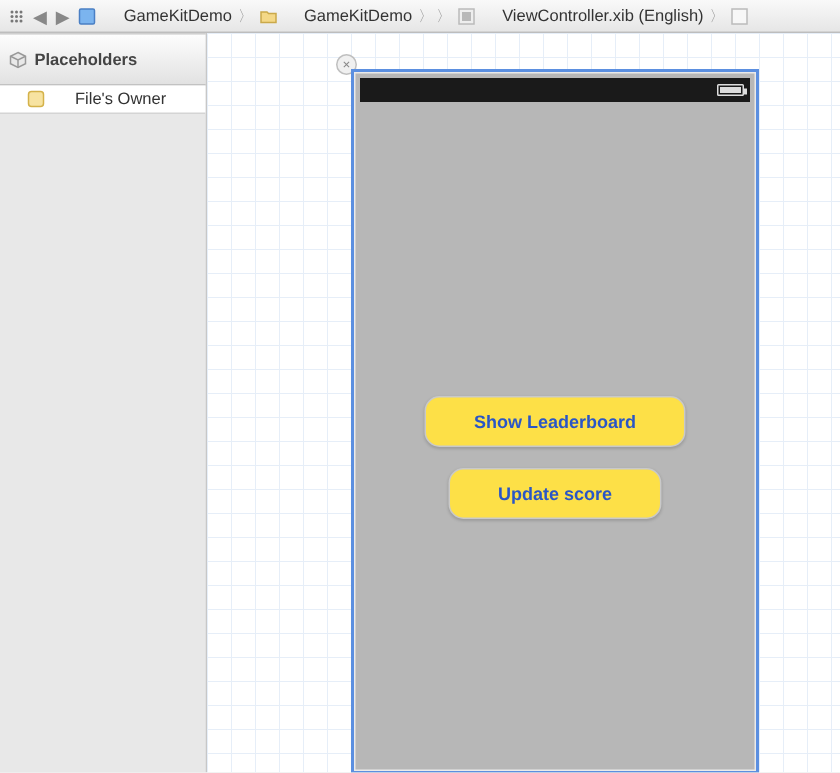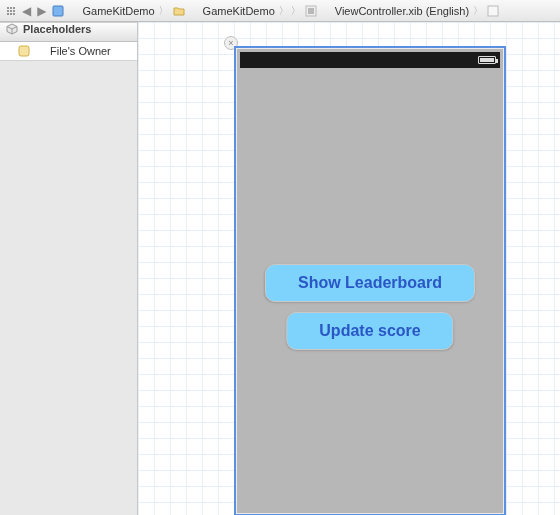--- a/index.html
+++ b/index.html
@@ -11,41 +11,41 @@
   .topbar .grip { width: 10px; height: 10px; }
   .topbar .nav-arrow { color: #888; font-size: 12px; padding: 0 2px; cursor: default; }
   .breadcrumb { display: flex; align-items: center; gap: 2px; overflow: hidden; flex: 1; }
   .crumb { display: flex; align-items: center; gap: 18px; padding: 0 2px; white-space: nowrap; }
   .crumb-sep { color: #999; font-size: 10px; }
   .ic { width: 12px; height: 12px; display: inline-block; }
   
   .body { flex: 1; display: flex; overflow: hidden; }
   
   .sidebar { width: 138px; background: #e8e8e8; border-right: 1px solid #c7c7c7; display: flex; flex-direction: column; }
-  .group-header { height: 20px; background: linear-gradient(#fdfdfd,#e2e2e2); border-top: 1px solid #cfcfcf; border-bottom: 1px solid #c2c2c2; display: flex; align-items: flex-start; gap: 5px; padding: 0 6px; font-weight: bold; color: #444; }
+  .group-header { height: 35px; background: linear-gradient(#fdfdfd,#e2e2e2); border-top: 1px solid #cfcfcf; border-bottom: 1px solid #c2c2c2; display: flex; align-items: center; gap: 5px; padding: 0 6px; font-weight: bold; color: #444; }
   .group-items { background: #fff; border-bottom: 1px solid #d4d4d4; }
   .item { height: 18px; display: flex; align-items: center; gap: 20px; padding: 0 8px 0 18px; }
   .item.selected { background: linear-gradient(#9aaee0,#6d8bd3); color: #fff; }
   .tri { width: 0; height: 0; border-top: 4px solid transparent; border-bottom: 4px solid transparent; border-left: 5px solid #777; margin-left: -12px; margin-right: 2px; }
   .item.selected .tri { border-left-color: #fff; }
   .sidebar-fill { flex:1; background:#e8e8e8; }
   
   .canvas { flex: 1; position: relative; background: #fff; }
   .grid { position: absolute; inset: 0; background-image:
       linear-gradient(#e6eef8 1px, transparent 1px),
       linear-gradient(90deg, #e6eef8 1px, transparent 1px);
     background-size: 16px 16px; }
   .device-wrap { position: absolute; left: 96px; top: 24px; }
   .close-handle { position:absolute; left:-10px; top:-10px; width:14px; height:14px; border-radius:50%; background:#f0f0f0; border:1px solid #bfbfbf; font-size:9px; color:#888; display:flex; align-items:center; justify-content:center; }
   .device { width: 272px; height: 470px; border: 2px solid #5b8fe0; background: #b7b7b7; position: relative; box-shadow: 0 0 0 1px rgba(255,255,255,0.7) inset; }
   .statusbar { position:absolute; top:4px; left:4px; right:4px; height:16px; background:#1a1a1a; display:flex; align-items:center; justify-content:flex-end; padding:0 4px; }
   .battery { width:18px; height:8px; border:1px solid #ddd; border-radius:1px; position:relative; }
   .battery::after { content:""; position:absolute; right:-3px; top:2px; width:2px; height:4px; background:#ddd; }
   .battery-fill { position:absolute; inset:1px; background:#ddd; }
-  .ios-btn { position:absolute; left:50%; transform:translateX(-50%); background:#7dd3fc; border:1px solid #c9c9c9; border-radius:10px; padding:9px 32px; font-size:16px; font-weight:bold; color:#2a56c6; box-shadow: 0 1px 2px rgba(0,0,0,0.15); white-space:nowrap; }
+  .ios-btn { position:absolute; left:50%; transform:translateX(-50%); background:#fde047; border:1px solid #c9c9c9; border-radius:10px; padding:9px 32px; font-size:12px; font-weight:bold; color:#2a56c6; box-shadow: 0 1px 2px rgba(0,0,0,0.15); white-space:nowrap; }
   .btn1 { top: 216px; }
   .btn2 { top: 264px; }
 </style>
 </head>
 <body>
 
 <div class="root">
 
   <div class="topbar">
     <span class="slot">

